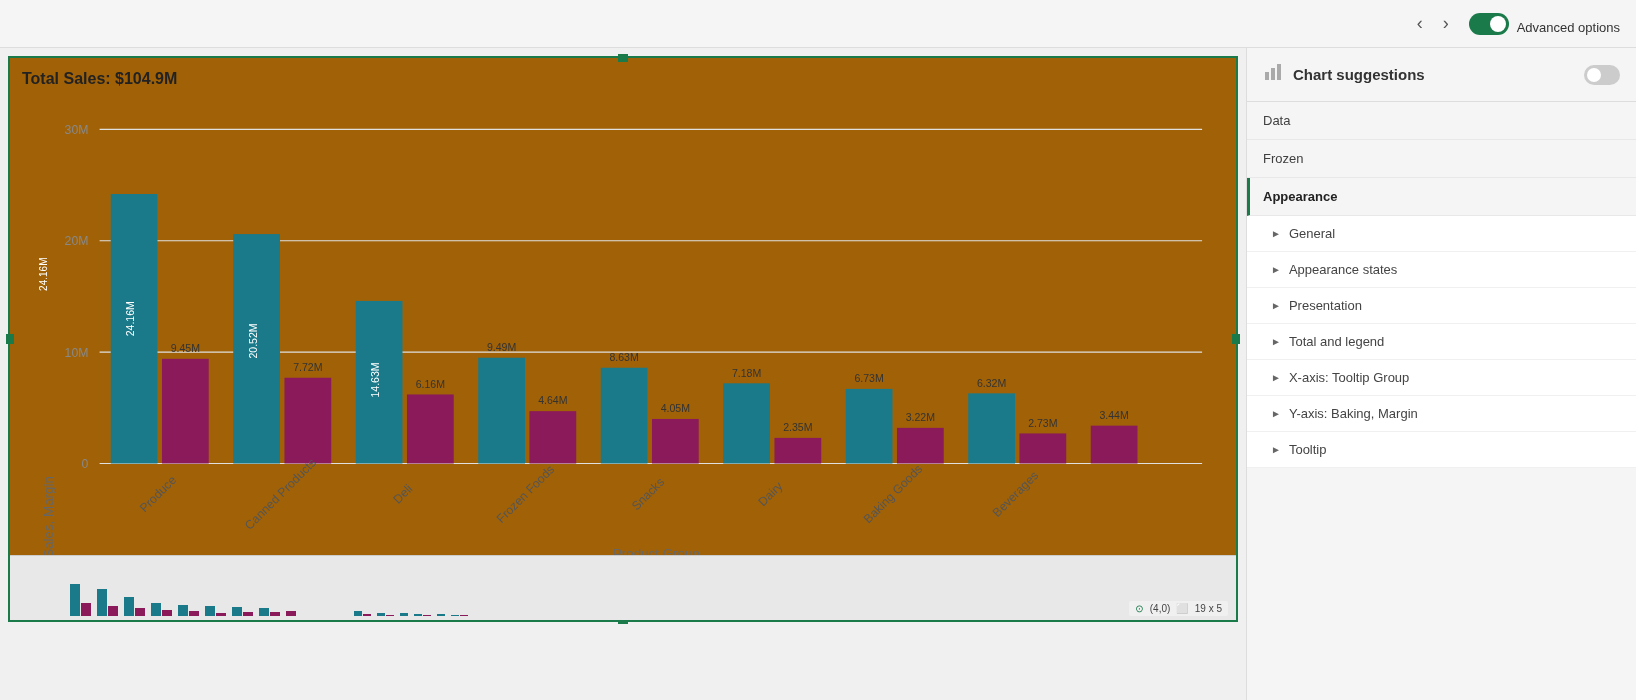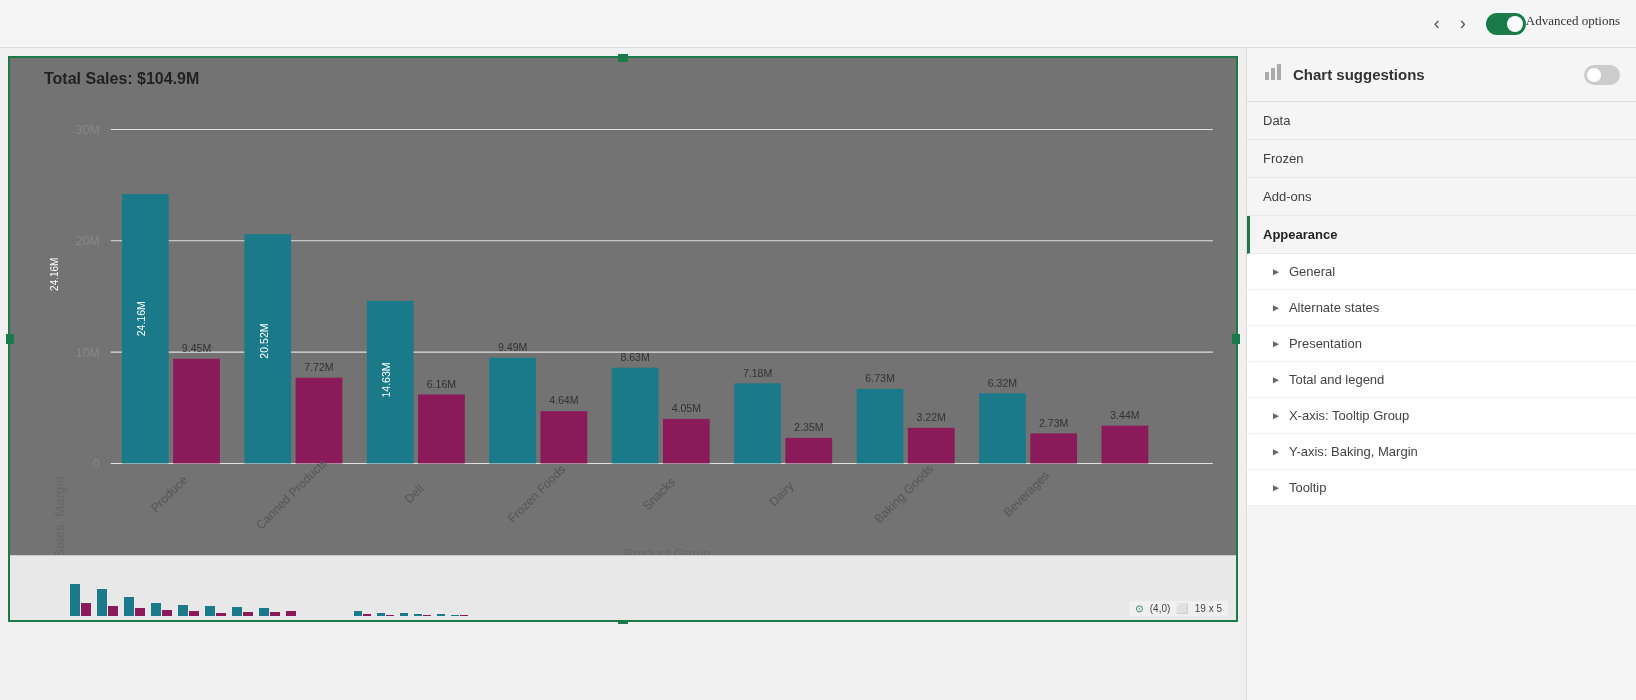--- a/index.html
+++ b/index.html
@@ -33,22 +33,22 @@
     .nav-btn {
       background: none;
       border: none;
       cursor: pointer;
       font-size: 18px;
       color: #555;
       padding: 4px 8px;
     }
     .toggle-container {
       display: flex;
-      align-items: flex-start;
-      font-family: Liberation Serif, serif;
+      align-items: flex-end;
+      gap: 8px;
     }
     .toggle-switch {
       width: 40px;
       height: 22px;
       background: #1a7a4a;
       border-radius: 11px;
       position: relative;
       cursor: pointer;
     }
     .toggle-switch::after {
@@ -75,25 +75,24 @@
 
     
     .chart-area {
       flex: 1;
       position: relative;
       padding: 8px;
       background: #f0f0f0;
     }
     .chart-wrapper {
       border: 2px solid #1a7a4a;
-      background: #737373;
+      background: #a16207;
       width: 100%;
       height: calc(100% - 70px);
       position: relative;
-      padding-left: 22px;
     }
     .chart-inner {
       padding: 12px 12px 0 12px;
       height: calc(100% - 60px);
       position: relative;
     }
     .chart-title {
       font-size: 16px;
       font-weight: bold;
       color: #222;
@@ -433,36 +432,33 @@
       <div class="panel-toggle"></div>
     </div>
 
     <div class="panel-nav-items">
       <div class="panel-nav-item">
         <span>Data</span>
       </div>
       <div class="panel-nav-item">
         <span>Frozen</span>
       </div>
-      <div class="panel-nav-item">
-        <span>Add-ons</span>
-      </div>
       <div class="panel-nav-item active">
         <span>Appearance</span>
       </div>
     </div>
 
     <div class="panel-nav-sub">
       <div class="panel-nav-sub-item">
         <span class="chevron">►</span>
         <span>General</span>
       </div>
       <div class="panel-nav-sub-item">
         <span class="chevron">►</span>
-        <span>Alternate states</span>
+        <span>Appearance states</span>
       </div>
       <div class="panel-nav-sub-item">
         <span class="chevron">►</span>
         <span>Presentation</span>
       </div>
       <div class="panel-nav-sub-item">
         <span class="chevron">►</span>
         <span>Total and legend</span>
       </div>
       <div class="panel-nav-sub-item">

